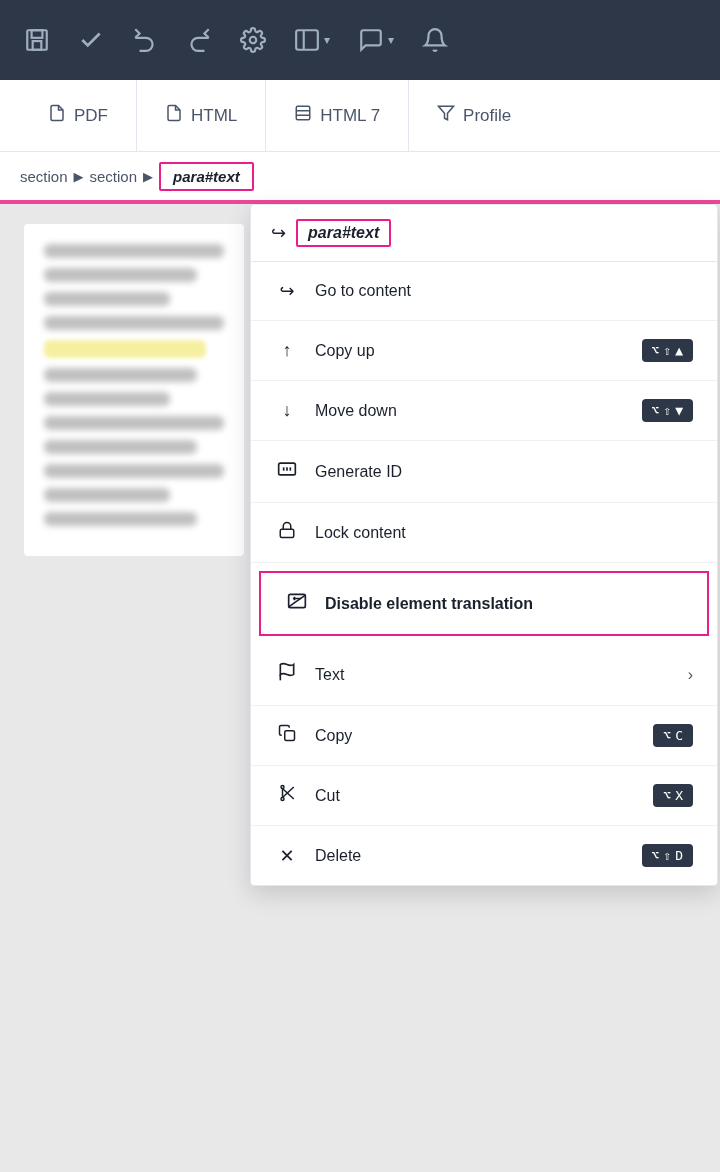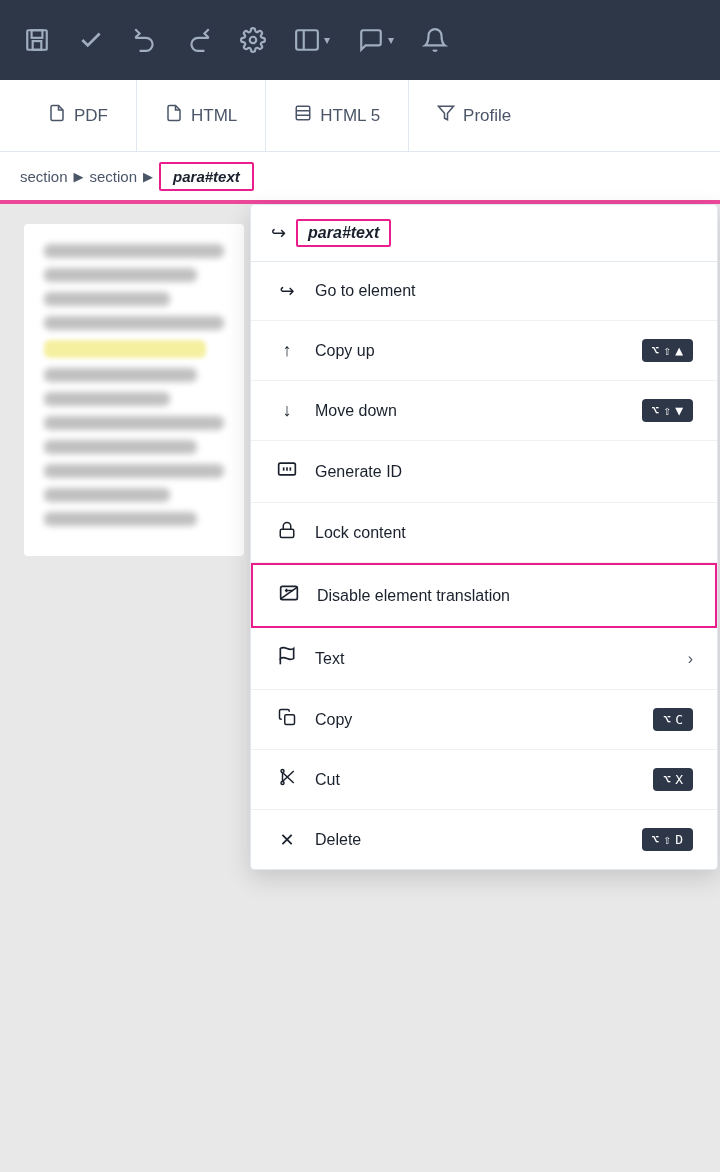--- a/index.html
+++ b/index.html
@@ -167,21 +167,22 @@
       align-items: center;
       justify-content: space-between;
       padding: 18px 24px;
       border-bottom: 1px solid #f0f0f0;
       cursor: pointer;
       color: #1a202c;
       font-size: 16px;
     }
     .menu-item.highlighted {
       border: 2.5px solid #e91e8c;
-      margin: 0;
+      margin: 8px;
+      font-weight: bold;
     }
     .menu-item-left {
       display: flex;
       align-items: center;
       gap: 16px;
     }
     .menu-item-icon {
       font-size: 18px;
       color: #1a202c;
       width: 24px;
@@ -293,21 +294,21 @@
     <span>HTML</span>
   </div>
   <div class="tab-item">
     <span class="tab-icon">
       <svg width="18" height="18" viewBox="0 0 24 24" fill="none" stroke="#4a5568" stroke-width="2">
         <rect x="3" y="3" width="18" height="18" rx="2"></rect>
         <line x1="3" y1="9" x2="21" y2="9"></line>
         <line x1="3" y1="15" x2="21" y2="15"></line>
       </svg>
     </span>
-    <span>HTML 5</span>
+    <span>HTML 7</span>
   </div>
   <div class="tab-item">
     <span class="tab-icon">
       <svg width="18" height="18" viewBox="0 0 24 24" fill="none" stroke="#4a5568" stroke-width="2">
         <polygon points="22 3 2 3 10 12.46 10 19 14 21 14 12.46 22 3"></polygon>
       </svg>
     </span>
     <span>Profile</span>
   </div>
 </div>
@@ -340,21 +341,21 @@
   <div class="context-menu">
 
     <div class="context-menu-header">
       <span class="header-arrow">↪</span>
       <span class="header-title">para#text</span>
     </div>
 
     <div class="menu-item">
       <div class="menu-item-left">
         <span class="menu-item-icon">↪</span>
-        <span class="menu-item-label">Go to element</span>
+        <span class="menu-item-label">Go to content</span>
       </div>
     </div>
 
     <div class="menu-item">
       <div class="menu-item-left">
         <span class="menu-item-icon">↑</span>
         <span class="menu-item-label">Copy up</span>
       </div>
       <div class="menu-item-right">
         <span class="kbd-badge">

